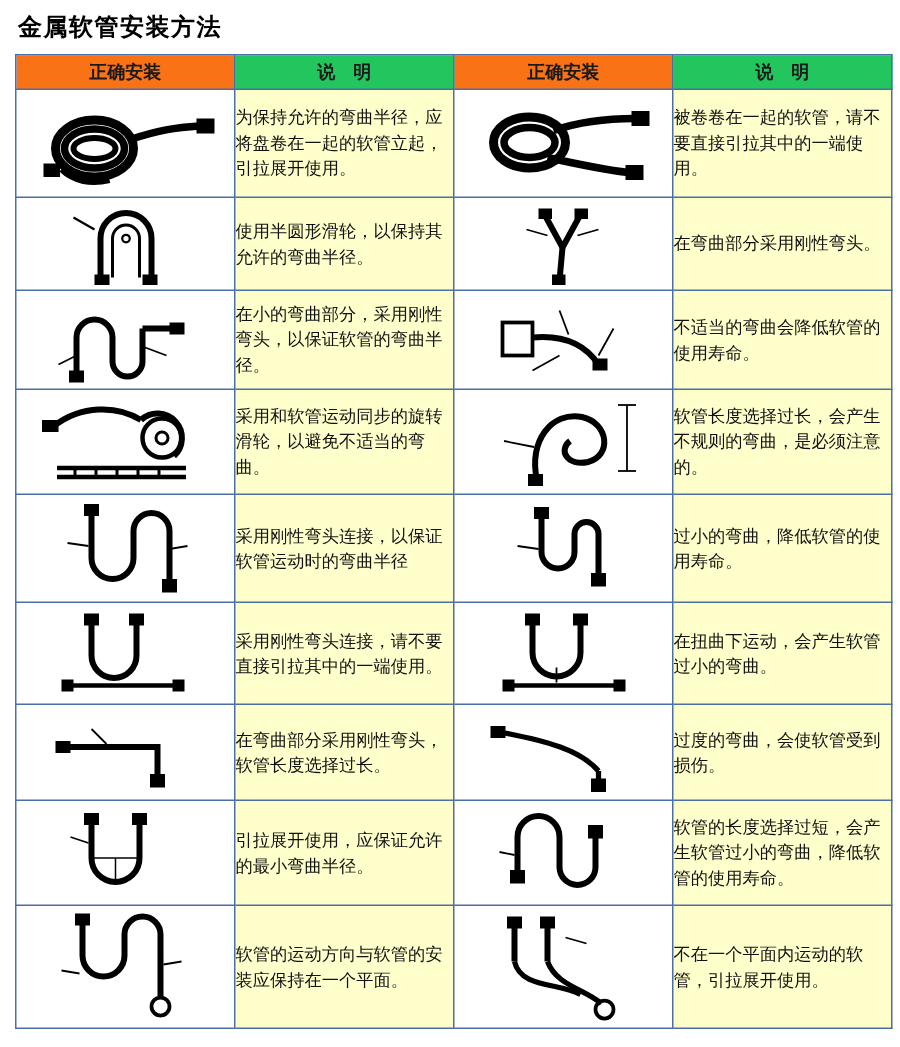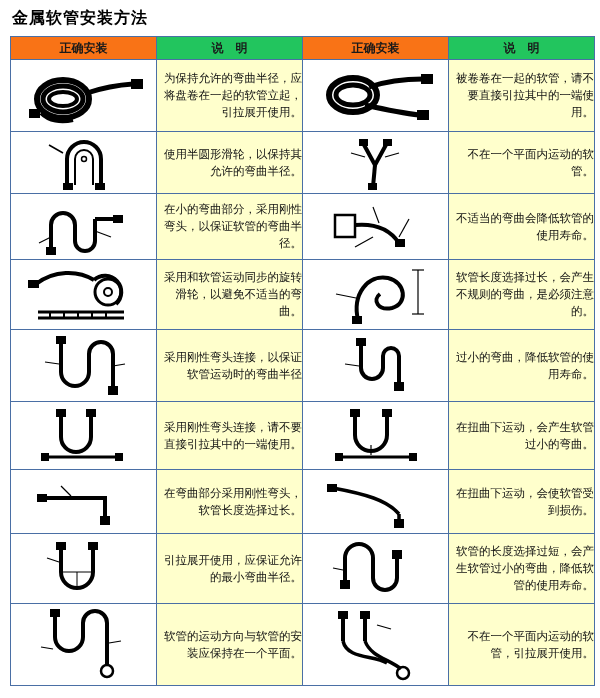--- a/index.html
+++ b/index.html
@@ -48,21 +48,20 @@
     text-align: center;
   }
   .col-img { width: 145px; background: #f97316; }
   .col-txt { width: 145px; background: #22c55e; }
   td.desc {
     font-size: 11.5px;
     line-height: 1.45;
     padding: 6px 8px;
     color: #111;
     background: #ffffcc;
-    text-align: right;
   }
   td.fig {
     background: #ffffff;
     text-align: center;
   }
   .fig-wrap {
     display: flex;
     align-items: center;
     justify-content: center;
     height: 100%;
@@ -138,21 +137,21 @@
               <path class="ln" d="M42,8 L54,30 L66,8" stroke-width="4"></path>
               <path class="ln" d="M54,30 L52,52" stroke-width="4"></path>
               <rect x="38" y="4" width="9" height="7" fill="#000"></rect>
               <rect x="62" y="4" width="9" height="7" fill="#000"></rect>
               <rect x="47" y="48" width="9" height="7" fill="#000"></rect>
               <line class="ln" x1="30" y1="18" x2="44" y2="22" stroke-width="1.2"></line>
               <line class="ln" x1="78" y1="18" x2="64" y2="22" stroke-width="1.2"></line>
             </svg>
           </div>
         </td>
-        <td class="desc">不在一个平面内运动的软管。</td>
+        <td class="desc">在弯曲部分采用刚性弯头。</td>
       </tr>
 
       <tr style="height:66px">
         <td class="fig">
           <div class="fig-wrap">
             <svg width="126" height="60" viewBox="0 0 126 60">
               <path class="ln" d="M30,54 L30,28 A12,12 0 0 1 54,28 L54,44 A10,10 0 0 0 74,44 L74,22" stroke-width="4"></path>
               <path class="ln" d="M74,22 L96,22" stroke-width="4"></path>
               <rect x="25" y="50" width="10" height="8" fill="#000"></rect>
               <rect x="92" y="18" width="10" height="8" fill="#000"></rect>
@@ -283,21 +282,21 @@
         <td class="fig">
           <div class="fig-wrap">
             <svg width="126" height="56" viewBox="0 0 126 56">
               <path class="ln" d="M20,14 C52,20 74,26 86,40" stroke-width="3.5"></path>
               <path class="ln" d="M86,40 L86,48" stroke-width="3.5"></path>
               <rect x="14" y="10" width="10" height="8" fill="#000"></rect>
               <rect x="81" y="45" width="10" height="9" fill="#000"></rect>
             </svg>
           </div>
         </td>
-        <td class="desc">在扭曲下运动，会使软管受到损伤。</td>
+        <td class="desc">过度的弯曲，会使软管受到损伤。</td>
       </tr>
 
       <tr style="height:70px">
         <td class="fig">
           <div class="fig-wrap">
             <svg width="126" height="62" viewBox="0 0 126 62">
               <path class="ln" d="M40,8 L40,34 A16,16 0 0 0 72,34 L72,8" stroke-width="4"></path>
               <rect x="35" y="4" width="10" height="8" fill="#000"></rect>
               <rect x="67" y="4" width="10" height="8" fill="#000"></rect>
               <line class="ln" x1="40" y1="34" x2="72" y2="34" stroke-width="1"></line>

